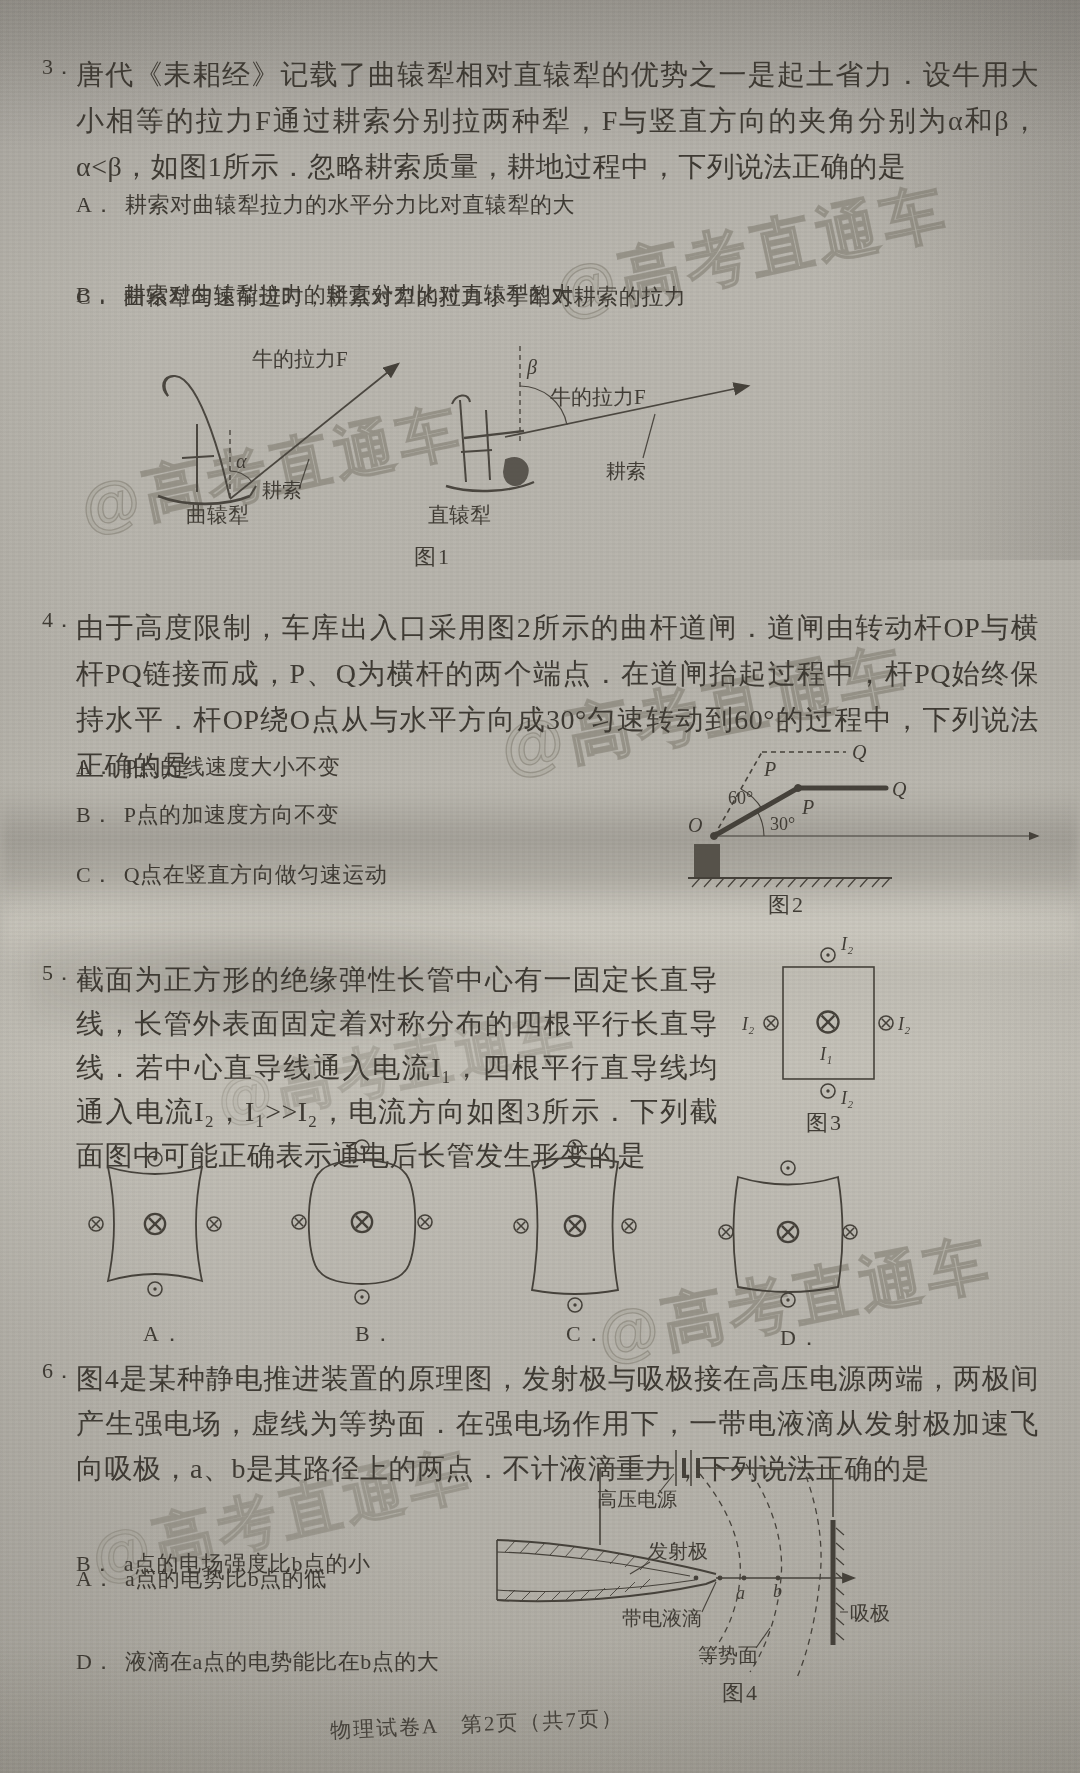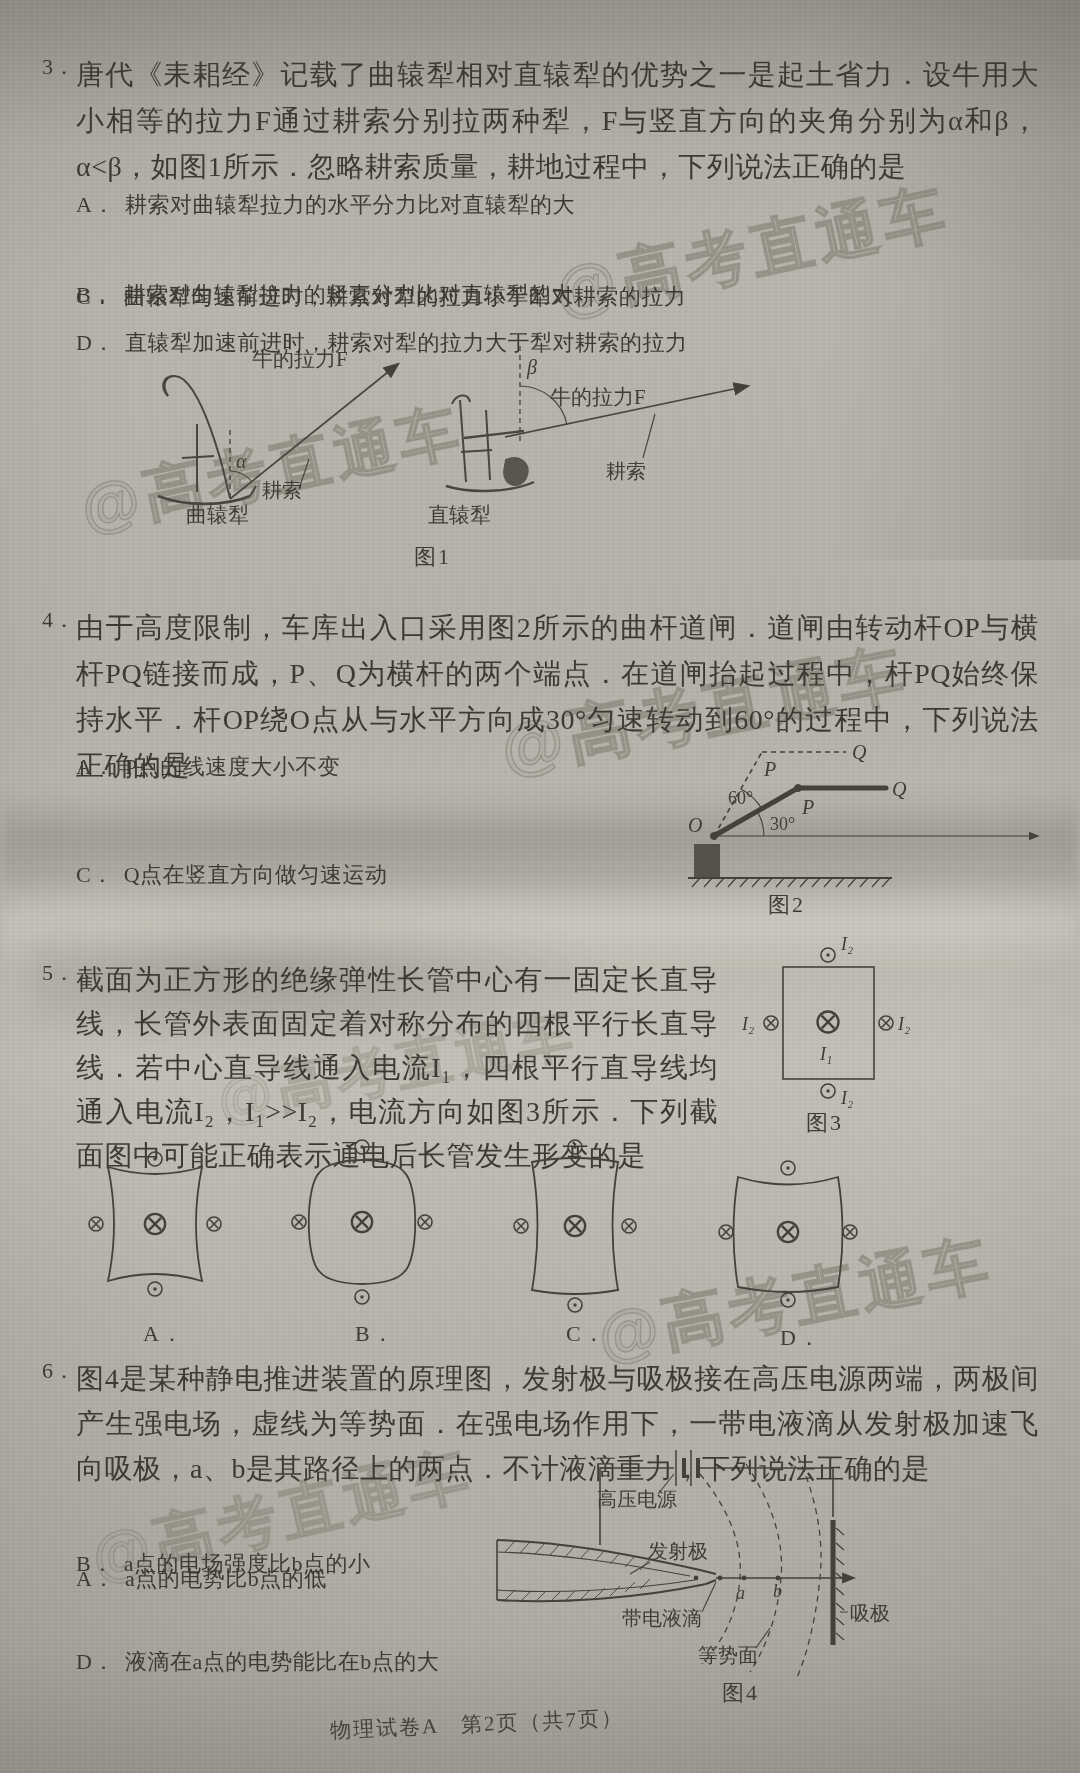--- a/index.html
+++ b/index.html
@@ -58,27 +58,27 @@
   <span class="wm" style="left:595px;top:1258px;font-size:62px;transform:rotate(-11deg);">@高考直通车</span>
   <span class="wm" style="left:88px;top:1476px;font-size:60px;transform:rotate(-13deg);opacity:.8;">@高考直通车</span>
 
   <div class="q" style="top:52px;">
     <span class="qnum">3．</span>
     <div class="stem" style="width:963px;">唐代《耒耜经》记载了曲辕犁相对直辕犁的优势之一是起土省力．设牛用大小相等的拉力F通过耕索分别拉两种犁，F与竖直方向的夹角分别为α和β，α&lt;β，如图1所示．忽略耕索质量，耕地过程中，下列说法正确的是</div>
   </div>
   <div class="opt" style="top:190px;"><span class="olabel">A．</span><span>耕索对曲辕犁拉力的水平分力比对直辕犁的大</span></div>
   <div class="opt" style="top:236px;margin-top:44px;"><span class="olabel">B．</span><span>耕索对曲辕犁拉力的竖直分力比对直辕犁的大</span></div>
   <div class="opt" style="top:282px;"><span class="olabel">C．</span><span>曲辕犁匀速前进时，耕索对犁的拉力小于犁对耕索的拉力</span></div>
-  <div class="opt" style="top:328px;"><span class="olabel">D．</span><span>直辕犁加速前进时，耕索对犁的拉力大于犁对耕索的拉力</span></div>
 
   <div class="q" style="top:605px;">
     <span class="qnum">4．</span>
     <div class="stem" style="width:963px;">由于高度限制，车库出入口采用图2所示的曲杆道闸．道闸由转动杆OP与横杆PQ链接而成，P、Q为横杆的两个端点．在道闸抬起过程中，杆PQ始终保持水平．杆OP绕O点从与水平方向成30°匀速转动到60°的过程中，下列说法正确的是</div>
   </div>
   <div class="opt" style="top:752px;"><span class="olabel">A．</span><span>P点的线速度大小不变</span></div>
+  <div class="opt" style="top:800px;"><span class="olabel">B．</span><span>P点的加速度方向不变</span></div>
   <div class="opt" style="top:848px;margin-top:12px;"><span class="olabel">C．</span><span>Q点在竖直方向做匀速运动</span></div>
 
   <div class="q" style="top:958px;">
     <span class="qnum">5．</span>
     <div class="stem" style="width:642px;line-height:44px;">截面为正方形的绝缘弹性长管中心有一固定长直导线，长管外表面固定着对称分布的四根平行长直导线．若中心直导线通入电流I₁，四根平行直导线均通入电流I₂，I₁&gt;&gt;I₂，电流方向如图3所示．下列截面图中可能正确表示通电后长管发生形变的是</div>
   </div>
 
   <div class="q" style="top:1356px;">
     <span class="qnum">6．</span>
     <div class="stem" style="width:963px;line-height:45px;font-family:Liberation Serif, serif;">图4是某种静电推进装置的原理图，发射极与吸极接在高压电源两端，两极间产生强电场，虚线为等势面．在强电场作用下，一带电液滴从发射极加速飞向吸极，a、b是其路径上的两点．不计液滴重力，下列说法正确的是</div>

